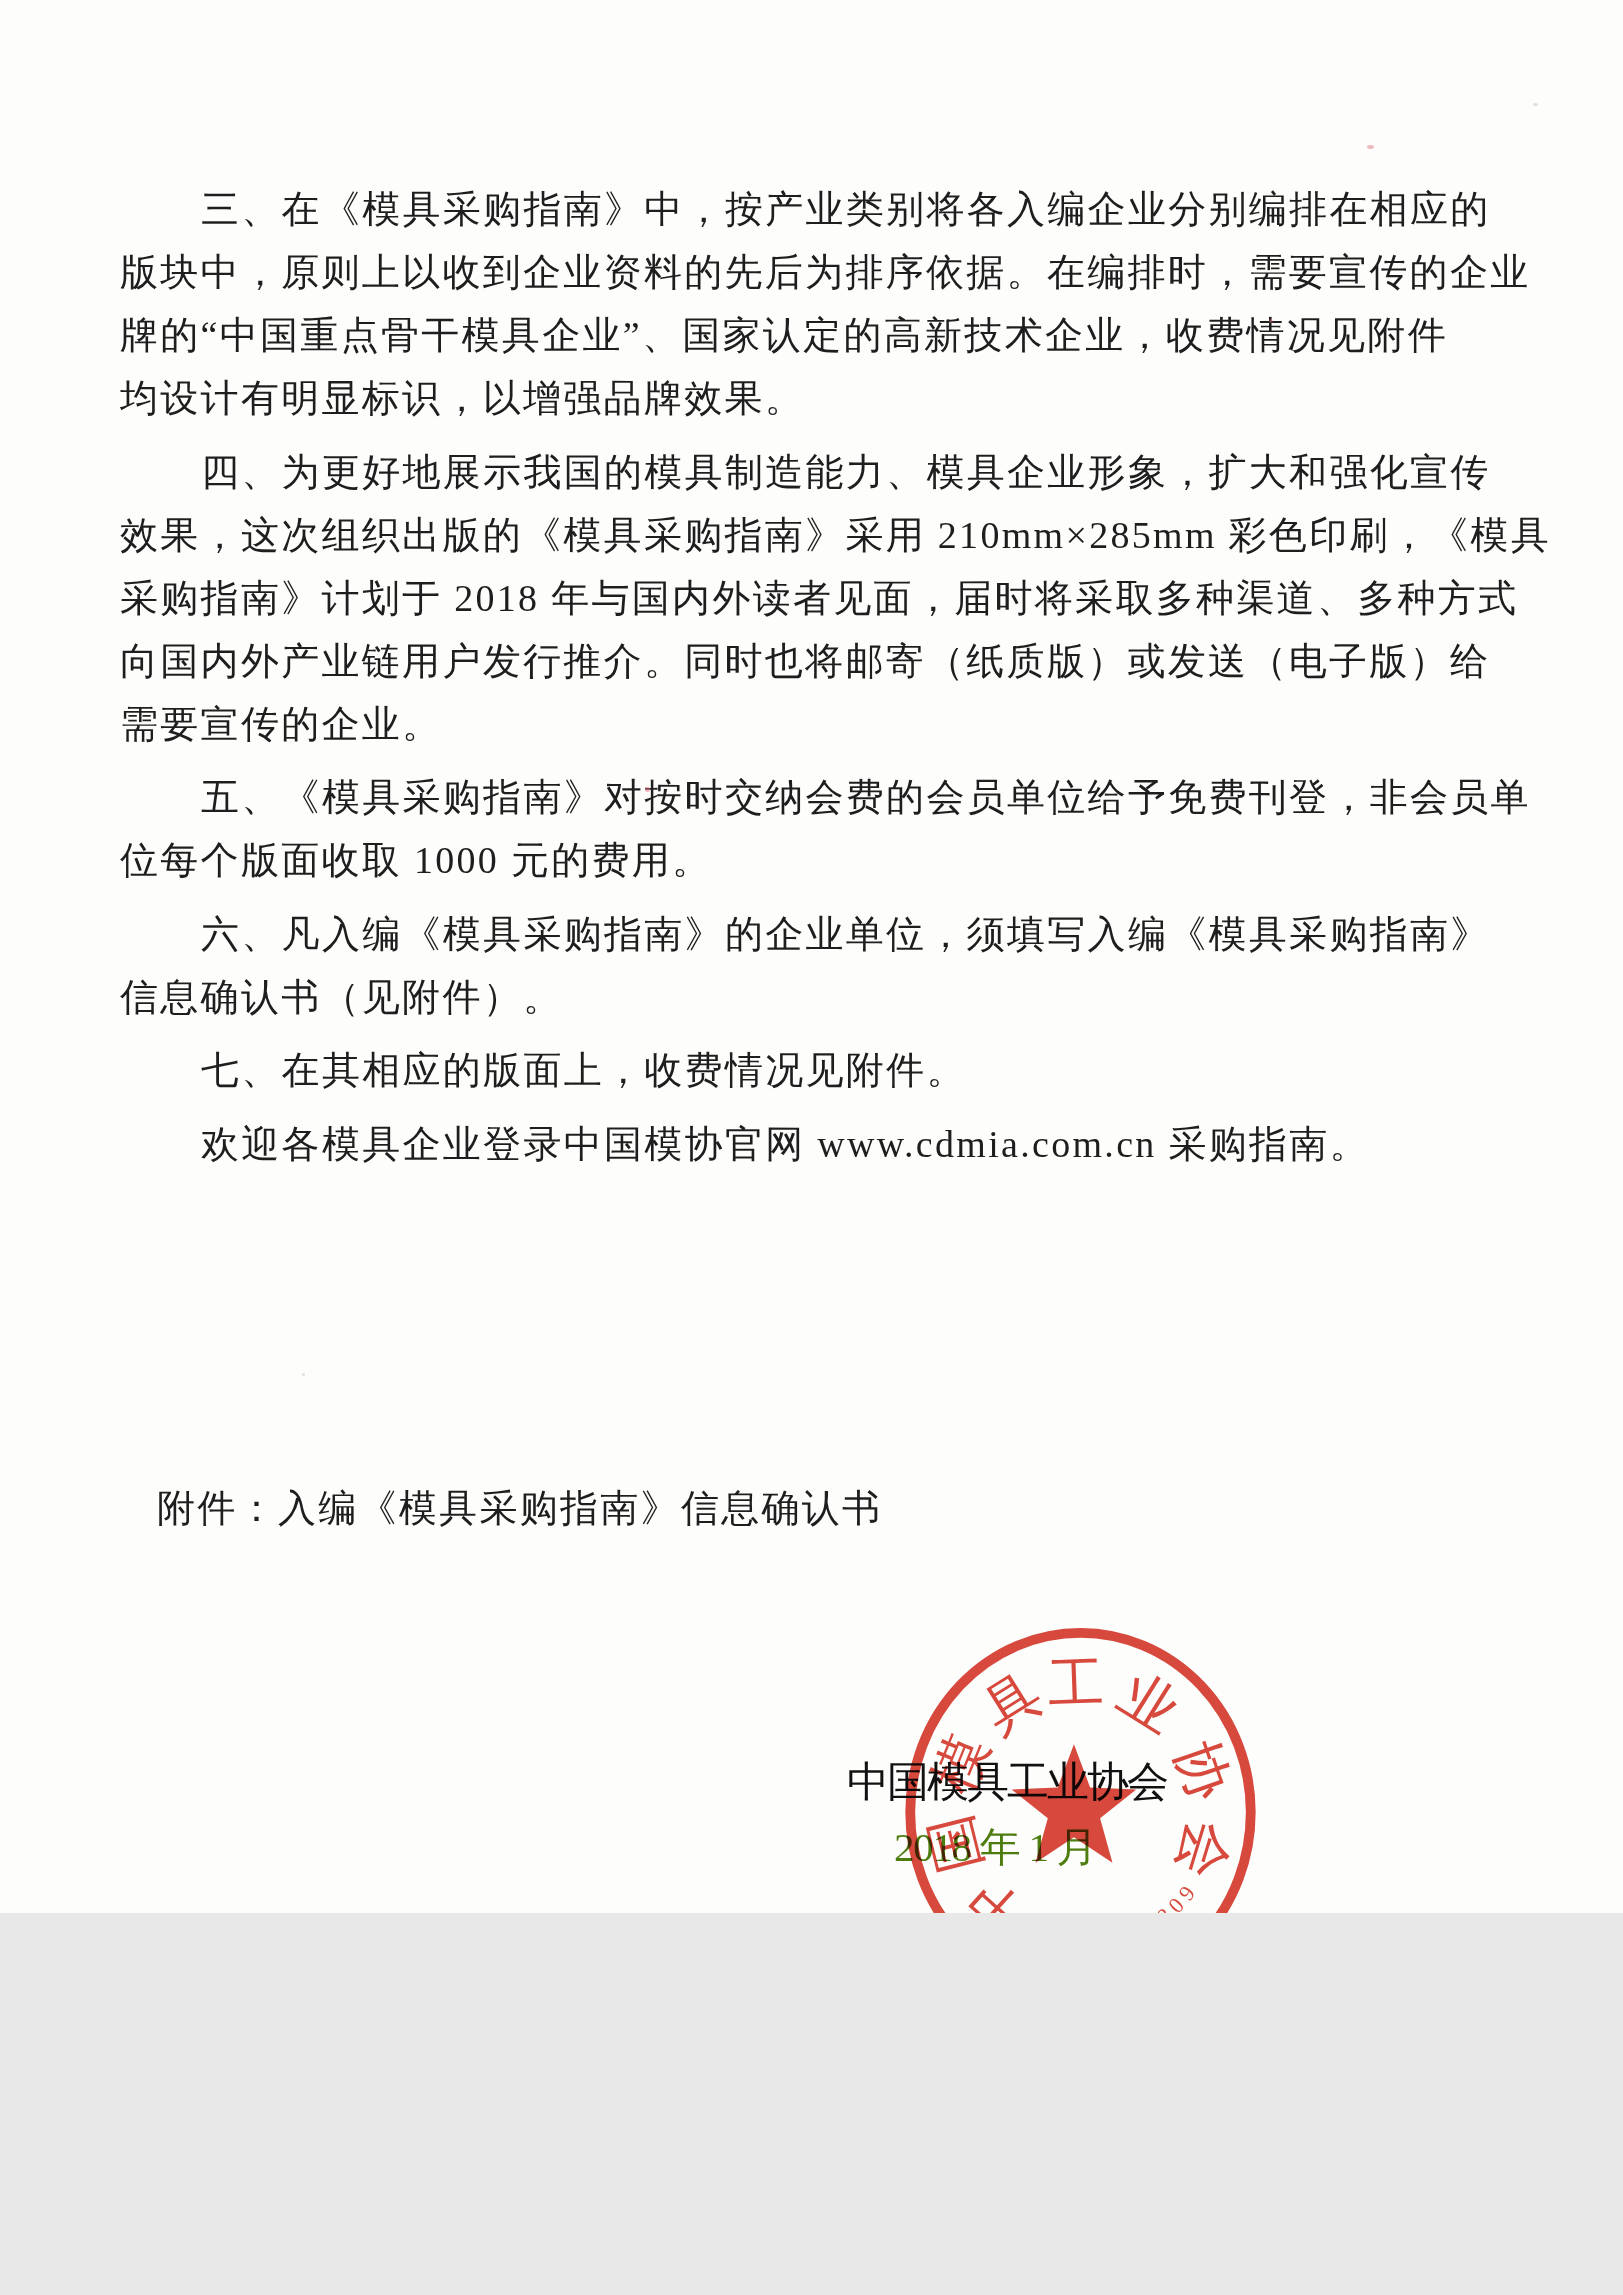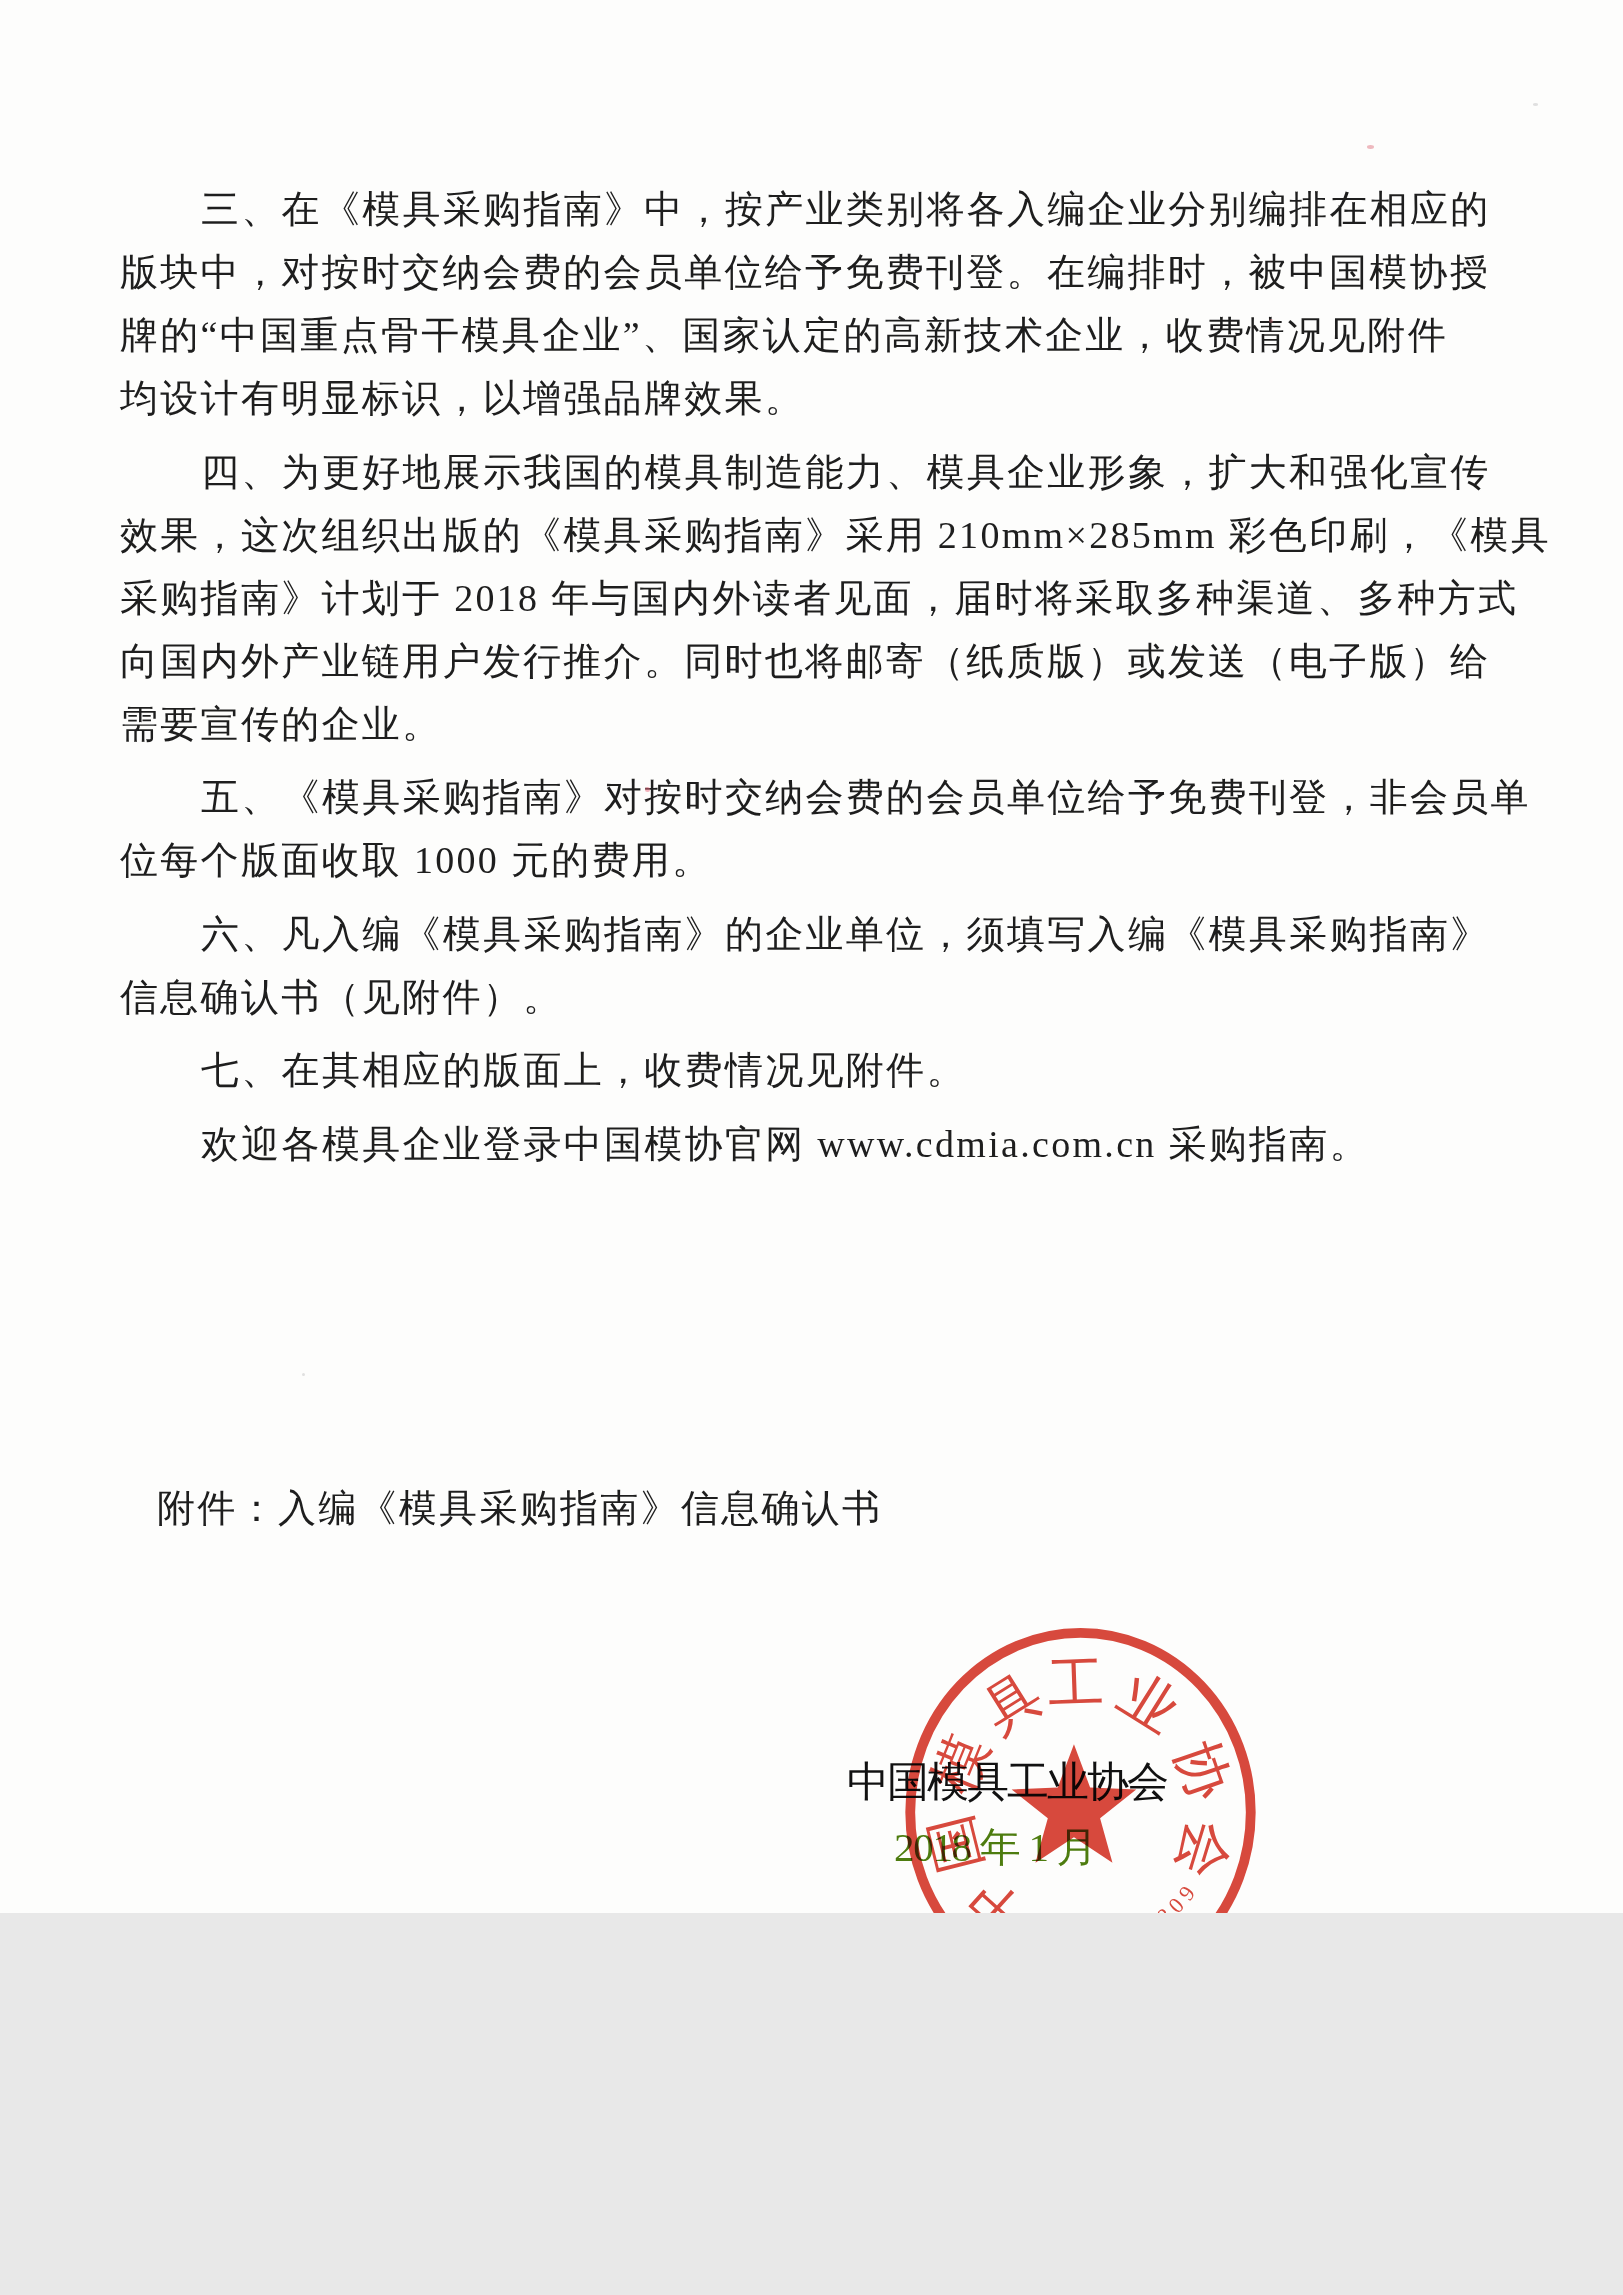--- a/index.html
+++ b/index.html
@@ -70,21 +70,21 @@
 </style>
 </head>
 <body>
 
 <div class="page">
 
   <main class="doc-body">
     <p class="para">
       </p>
       <div class="line indent">三、在《模具采购指南》中，按产业类别将各入编企业分别编排在相应的</div>
-      <div class="line">版块中，对按时交纳会费的会员单位给予免费刊登。在编排时，被中国模协授</div>
+      <div class="line">版块中，原则上以收到企业资料的先后为排序依据。在编排时，需要宣传的企业</div>
       <div class="line">牌的“中国重点骨干模具企业”、国家认定的高新技术企业，收费情况见附件</div>
       <div class="line">均设计有明显标识，以增强品牌效果。</div>
     <p></p>
     <p class="para">
       </p>
       <div class="line indent">四、为更好地展示我国的模具制造能力、模具企业形象，扩大和强化宣传</div>
       <div class="line">效果，这次组织出版的《模具采购指南》采用 210mm×285mm 彩色印刷，《模具</div>
       <div class="line">采购指南》计划于 2018 年与国内外读者见面，届时将采取多种渠道、多种方式</div>
       <div class="line">向国内外产业链用户发行推介。同时也将邮寄（纸质版）或发送（电子版）给</div>
       <div class="line">需要宣传的企业。</div>

